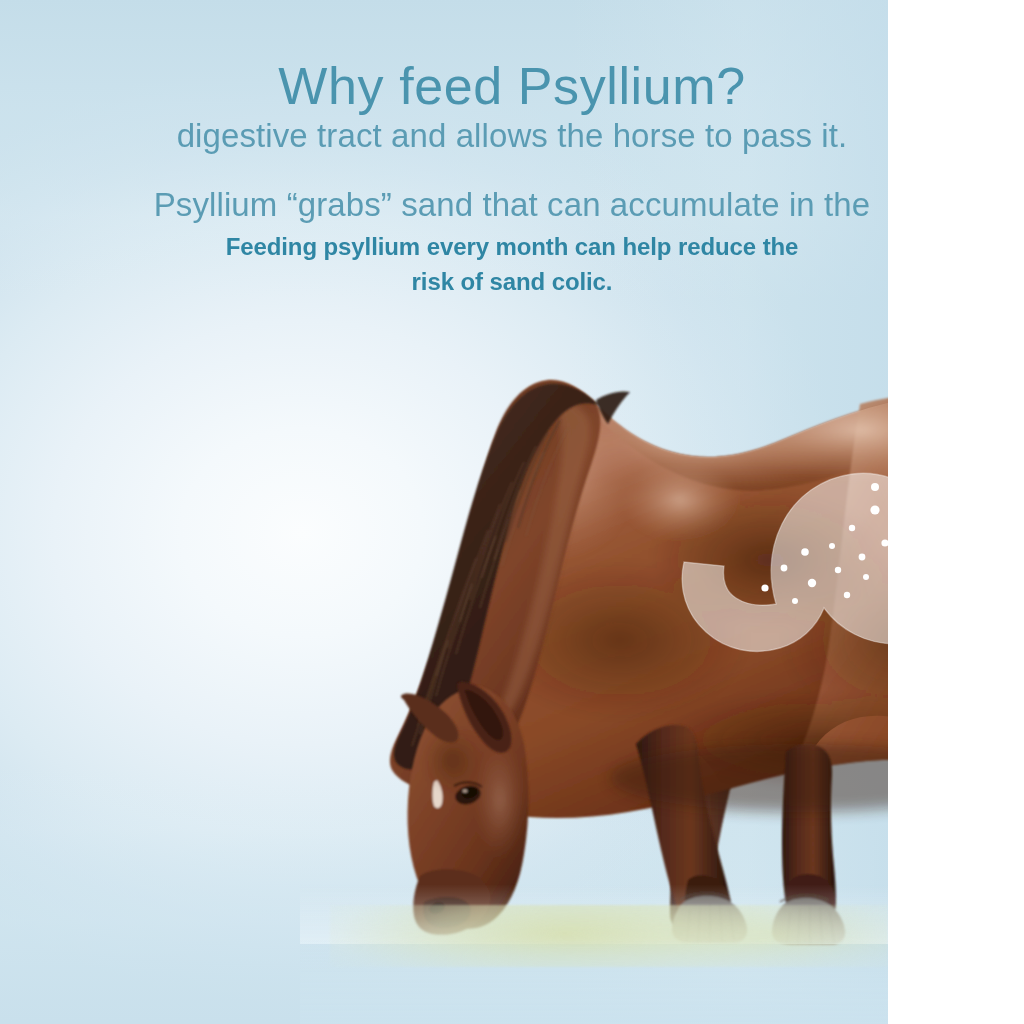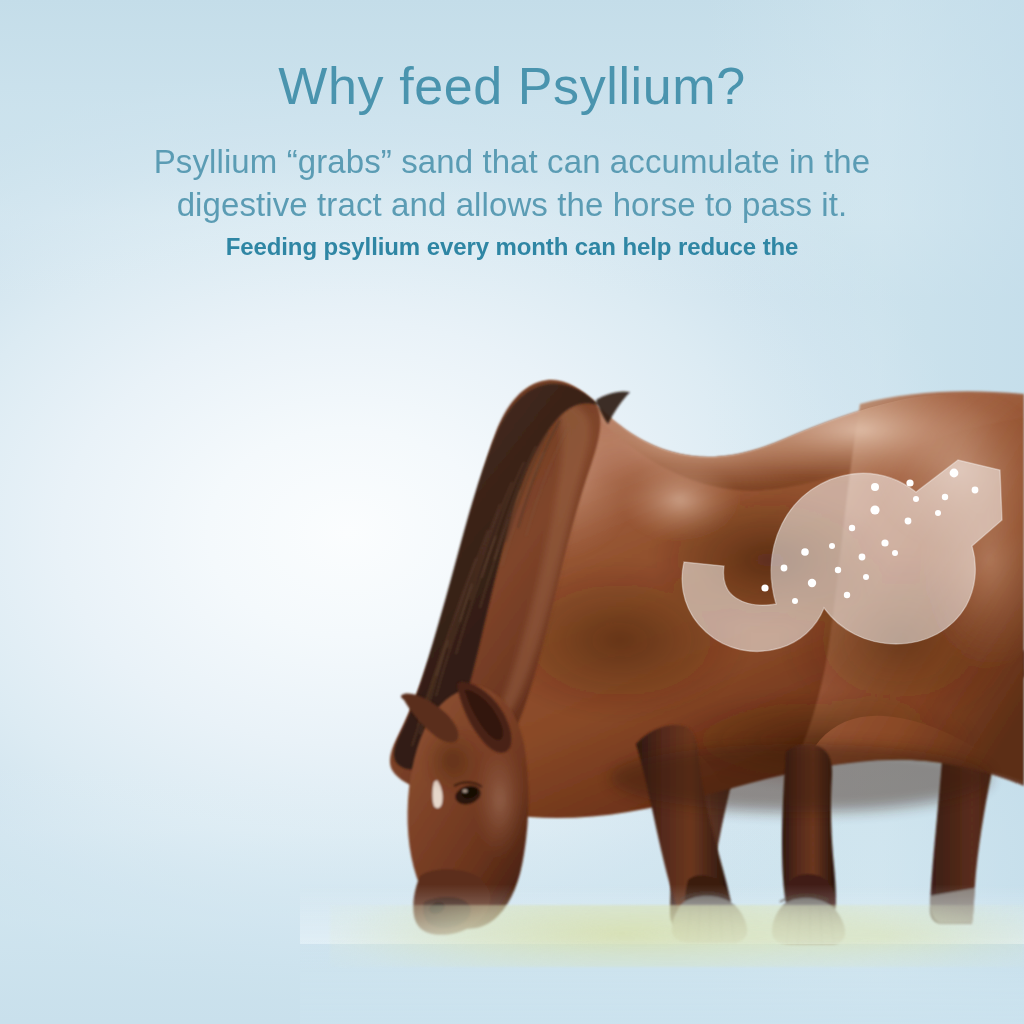--- a/index.html
+++ b/index.html
@@ -3,21 +3,21 @@
 <meta charset="utf-8">
 <title>Why feed Psyllium?</title>
 <style>
   html, body {
     margin: 0;
     padding: 0;
     background: #ffffff;
   }
   #canvas {
     position: relative;
-    width: 1024px;
+    width: 888px;
     height: 1024px;
     overflow: hidden;
     font-family: "Liberation Sans", sans-serif;
     background: #cde2ed;
     user-select: none;
   }
 
   
   .bg-base {
     position: absolute;
@@ -594,19 +594,20 @@
     </svg>
   </div>
 
   <div class="horse-base-fade"></div>
   <div class="grass"></div>
   <div class="grass-fade"></div>
 
   <div class="text-block">
     <h1 class="headline">Why feed Psyllium?</h1>
 
+    <p class="para">digestive tract and allows the horse to pass it.</p>
     <p class="para para-top">Psyllium “grabs” sand that can accumulate in the</p>
-    <p class="para">digestive tract and allows the horse to pass it.</p>
 
     <p class="para-bold">Feeding psyllium every month can help reduce the</p>
+    <p class="para-bold">risk of sand colic.</p>
   </div>
 
 </div>
 
 </body></html>

